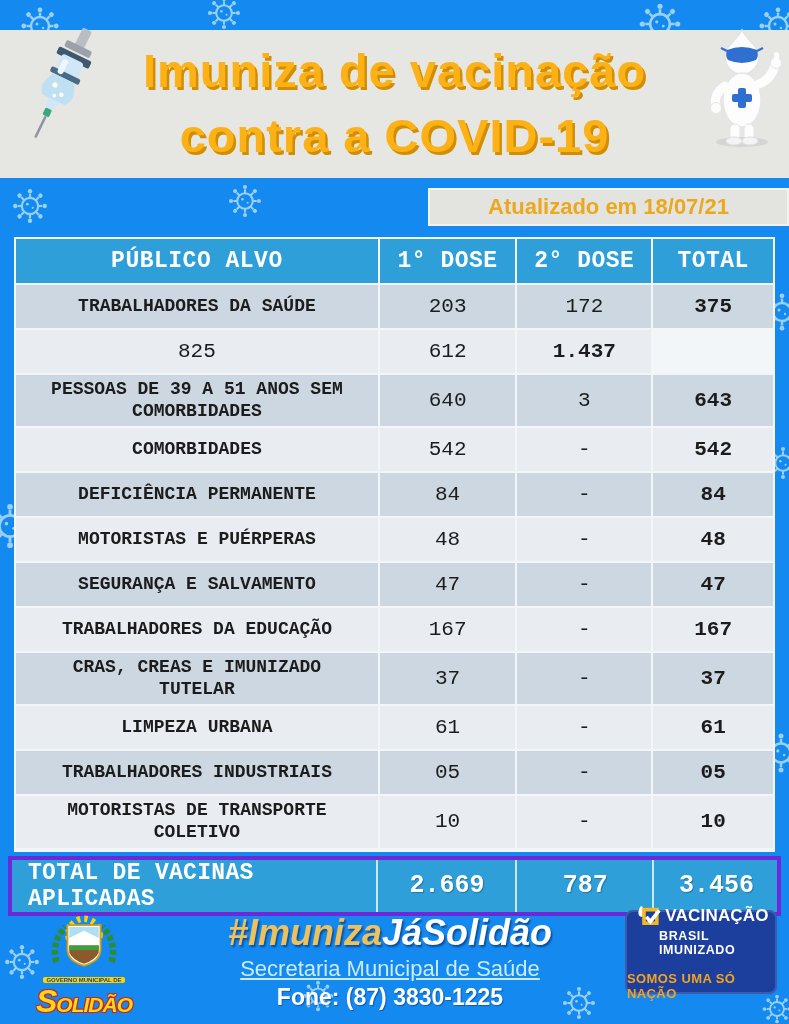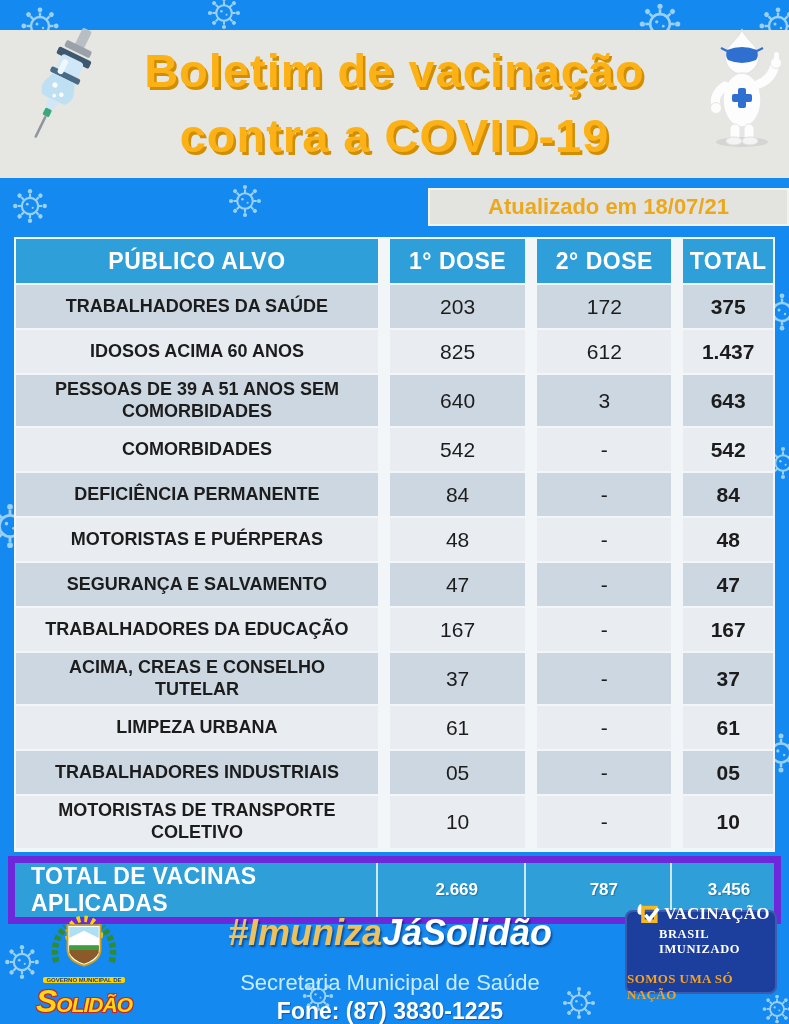--- a/index.html
+++ b/index.html
@@ -22,65 +22,65 @@
 
   
   .updated { position: absolute; top: 188px; right: 0; width: 361px; height: 38px;
              background: #e3e3e0; border: 2px solid #f2f2ee; display: flex; align-items: center;
              justify-content: center; z-index: 2; }
   .updated span { font-size: 22px; font-weight: bold; color: var(--updated_text, #eca81c); }
 
   
   .table-wrap { position: absolute; top: 237px; left: 14px; right: 14px; z-index: 2; }
   .tbl { background: var(--gap, #f2f6f9); padding: 2px; display: flex; flex-direction: column; gap: 2px; }
-  .grid { display: grid; grid-template-columns: 47.8% 17.9% 17.7% 1fr; gap: 12px; }
+  .grid { display: grid; grid-template-columns: 47.8% 17.9% 17.7% 1fr; gap: 2px; font-family: Liberation Mono, monospace; }
   .thead .cell { background: var(--header_blue, #2e9fd9); color: #fff; font-weight: bold;
                  font-size: 23px; min-height: 44px; letter-spacing: .5px; }
   .cell { display: flex; align-items: center; justify-content: center; text-align: center; }
   .trow .cell { background: var(--row_light, #e9edf2); color: var(--text_dark, #1c1c1c);
                 min-height: 43px; padding: 3px 4px; }
   .trow.dark .cell { background: var(--row_dark, #ccd7e2); }
   .trow .label { font-weight: bold; font-size: 18px; line-height: 1.2; padding: 4px 24px; }
   .trow .num { font-size: 21px; }
   .trow .num.total { font-weight: bold; }
 
   .total-row { margin: 4px -6px 0; background: var(--header_blue, #2e9fd9);
-               border: 7px solid #6d28d9; min-height: 50px; align-items: stretch; }
+               border: 4px solid #6d28d9; min-height: 50px; align-items: stretch; }
   .total-row .cell { color: #fff; font-weight: bold; font-size: 23px;
                      border-right: 2px solid rgba(255,255,255,.75); }
   .total-row .cell:last-child { border-right: none; }
   .total-row .t-label { justify-content: flex-start; text-align: left; padding-left: 16px; letter-spacing: .3px; }
-  .total-row .t-num { font-size: 17px; text-shadow: 1px 1px 1px rgba(0,0,0,.25); }
+  .total-row .t-num { font-size: 25px; text-shadow: 1px 1px 1px rgba(0,0,0,.25); }
 
   
   .footer { position: absolute; left: 0; right: 0; top: 908px; height: 92px; z-index: 2; }
   .crest { position: absolute; left: 30px; top: 2px; width: 108px; text-align: center; }
   .crest svg { display: block; margin: 0 auto; }
   .crest-caption { font-size: 6px; font-weight: bold; color: #17408f; background: #ffd300;
                    display: inline-block; padding: 0 3px; border-radius: 2px; margin-top: -8px;
                    position: relative; z-index: 2; }
   .crest-name { font-size: 21px; font-weight: 900; font-style: italic; color: #ffd714;
                 margin-top: -3px; letter-spacing: -1px;
                 text-shadow: 1px 1px 0 #c1272d, -1px 1px 0 #c1272d, 1px -1px 0 #c1272d, -1px -1px 0 #c1272d; }
   .crest-name::first-letter { font-size: 32px; }
 
   .foot-center { position: absolute; left: 165px; width: 450px; top: 4px; text-align: center; }
   .hashtag { font-size: 36px; font-weight: 900; font-style: italic; letter-spacing: 0;
              text-shadow: 1.5px 1.5px 2px rgba(0,0,40,.45); }
   .hashtag .gold { color: var(--hashtag_gold, #eec15f); }
   .hashtag .white { color: #ffffff; }
-  .secretaria { font-size: 22px; color: var(--pale_blue, #c9ecfd); margin-top: 16px; }
+  .secretaria { font-size: 22px; color: var(--pale_blue, #c9ecfd); margin-top: 2px; text-decoration: underline; }
   .phone { font-size: 23px; font-weight: bold; color: #ffffff; margin-top: 2px;
            text-shadow: 1px 1px 1px rgba(0,0,60,.35); }
 
   .badge { position: absolute; right: 12px; top: 2px; width: 152px; height: 84px;
            background: var(--badge_bg, #1c3f9e); border-radius: 8px;
            box-shadow: 0 0 0 2px rgba(255,255,255,.15) inset;
            display: flex; flex-direction: column; align-items: center; justify-content: center;
-           padding: 4px 2px; font-family: Liberation Serif, serif; }
+           padding: 4px 2px; }
   .badge-row1 { display: flex; align-items: center; gap: 2px; }
   .badge-l1 { color: #fff; font-weight: 900; font-size: 17px; letter-spacing: .2px; }
   .badge-l2 { color: #fff; font-weight: 900; font-size: 12.5px; letter-spacing: .6px; margin-top: 1px; padding-left: 32px; }
   .badge-l3 { color: var(--badge_accent, #f5a21e); font-weight: 900; font-size: 13px;
               letter-spacing: .4px; margin-top: 14px; }
   .hidden-defs { position: absolute; width: 0; height: 0; overflow: hidden; }
 </style>
 </head>
 <body>
 
@@ -172,21 +172,21 @@
         <use href="#virus-shape"></use>
       </svg>
     </div>
   <div class="virus" style="left:760px;top:992px;width:34px;height:34px">
       <svg viewBox="0 0 44 44">
         <use href="#virus-shape"></use>
       </svg>
     </div>
 
   <div class="banner">
-    <div class="title-line">Boletim de vacinação</div>
+    <div class="title-line">Imuniza de vacinação</div>
     <div class="title-line">contra a COVID-19</div>
   </div>
 
   <div class="syringe">
     <svg viewBox="0 0 110 130">
       <g transform="rotate(26 55 60)">
         <rect x="50" y="4" width="10" height="20" rx="2" fill="#b9bec4"></rect>
         <rect x="41" y="22" width="28" height="7" rx="2" fill="#9aa1a8"></rect>
         <rect x="37" y="31" width="36" height="8" rx="2" fill="#3e5870"></rect>
         <rect x="43" y="36" width="24" height="24" rx="4" fill="#cfe7f6"></rect>
@@ -240,21 +240,20 @@
       <div>
 
           <div class="grid trow dark" style="margin-bottom:2px">
             <div class="cell label">TRABALHADORES DA SAÚDE</div>
             <div class="cell num">203</div>
             <div class="cell num">172</div>
             <div class="cell num total">375</div>
           </div>
 
           <div class="grid trow" style="margin-bottom:2px">
-            <div class="cell label">IDOSOS ACIMA 60 ANOS</div>
             <div class="cell num">825</div>
             <div class="cell num">612</div>
             <div class="cell num total">1.437</div>
           </div>
 
           <div class="grid trow dark" style="margin-bottom:2px">
             <div class="cell label">PESSOAS DE 39 A 51 ANOS SEM COMORBIDADES</div>
             <div class="cell num">640</div>
             <div class="cell num">3</div>
             <div class="cell num total">643</div>
@@ -289,21 +288,21 @@
           </div>
 
           <div class="grid trow" style="margin-bottom:2px">
             <div class="cell label">TRABALHADORES DA EDUCAÇÃO</div>
             <div class="cell num">167</div>
             <div class="cell num">-</div>
             <div class="cell num total">167</div>
           </div>
 
           <div class="grid trow dark" style="margin-bottom:2px">
-            <div class="cell label">ACIMA, CREAS E CONSELHO TUTELAR</div>
+            <div class="cell label">CRAS, CREAS E IMUNIZADO TUTELAR</div>
             <div class="cell num">37</div>
             <div class="cell num">-</div>
             <div class="cell num total">37</div>
           </div>
 
           <div class="grid trow" style="margin-bottom:2px">
             <div class="cell label">LIMPEZA URBANA</div>
             <div class="cell num">61</div>
             <div class="cell num">-</div>
             <div class="cell num total">61</div>

